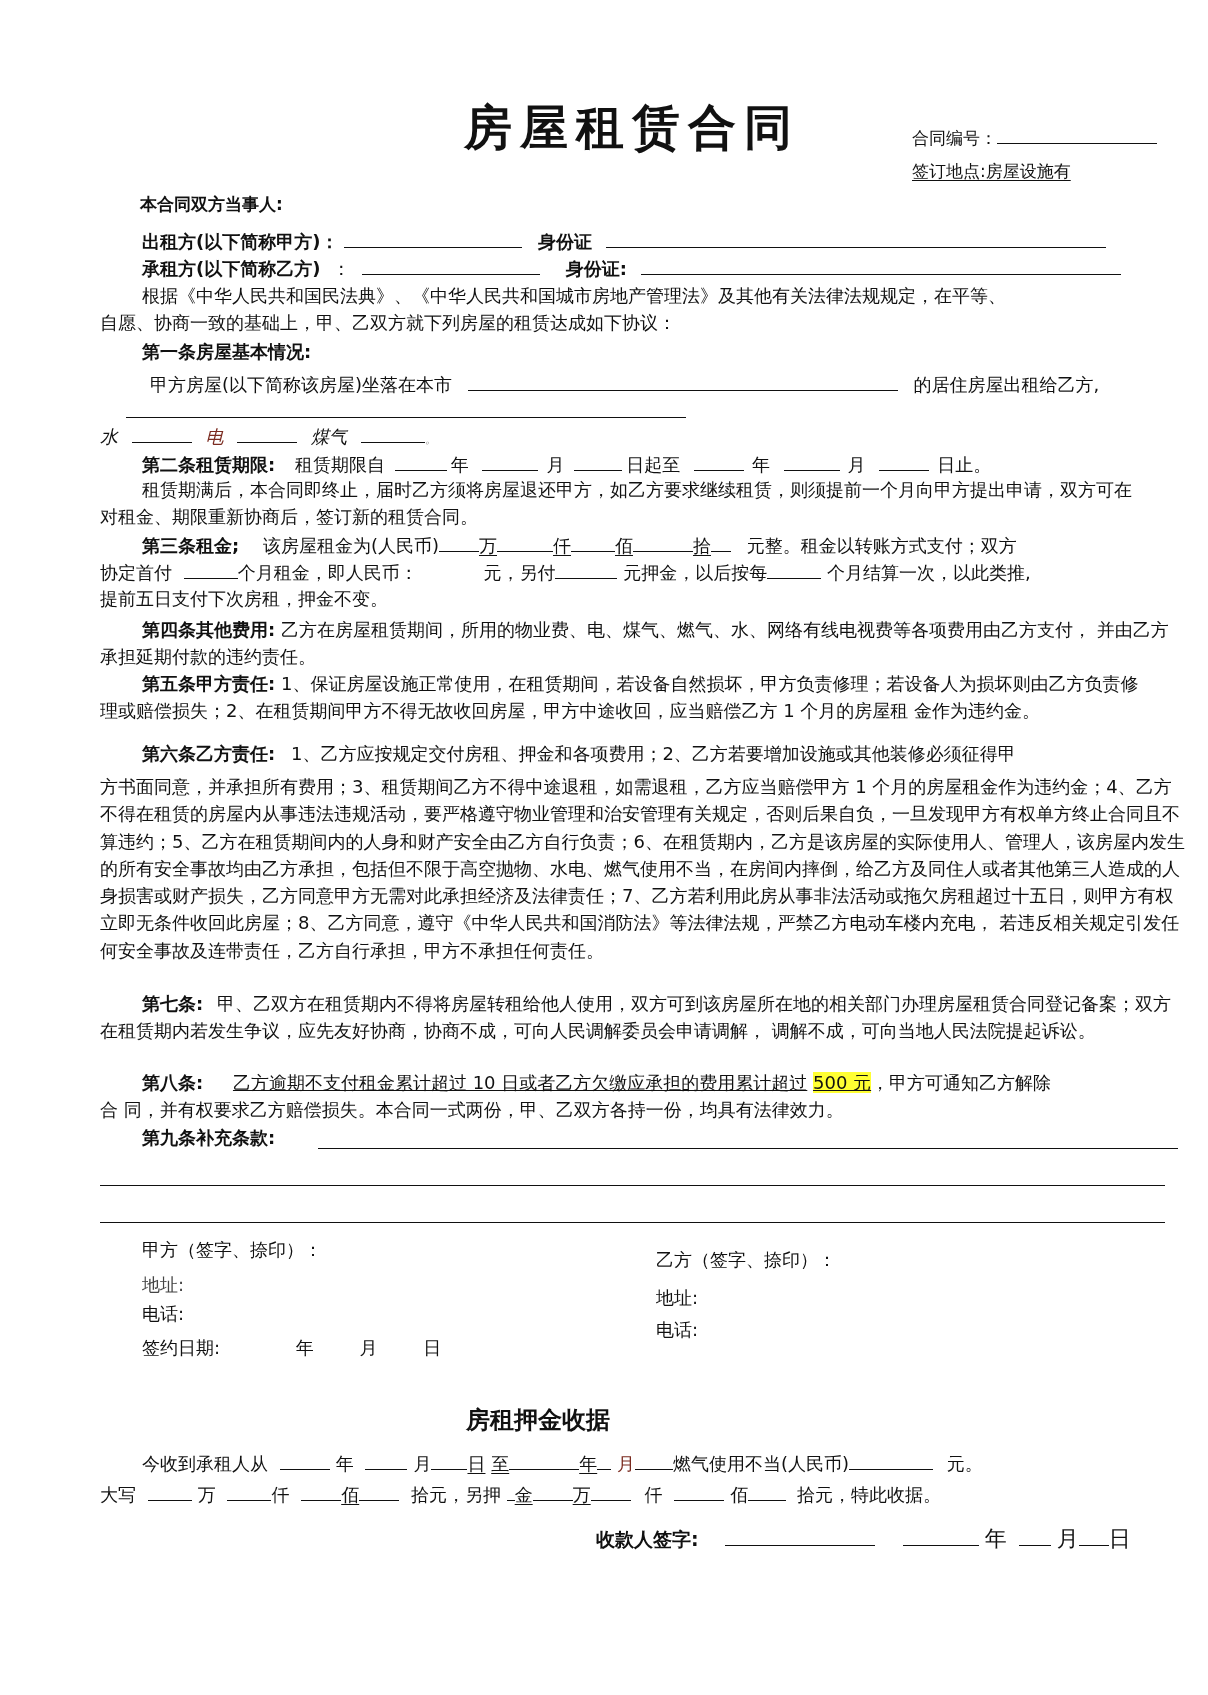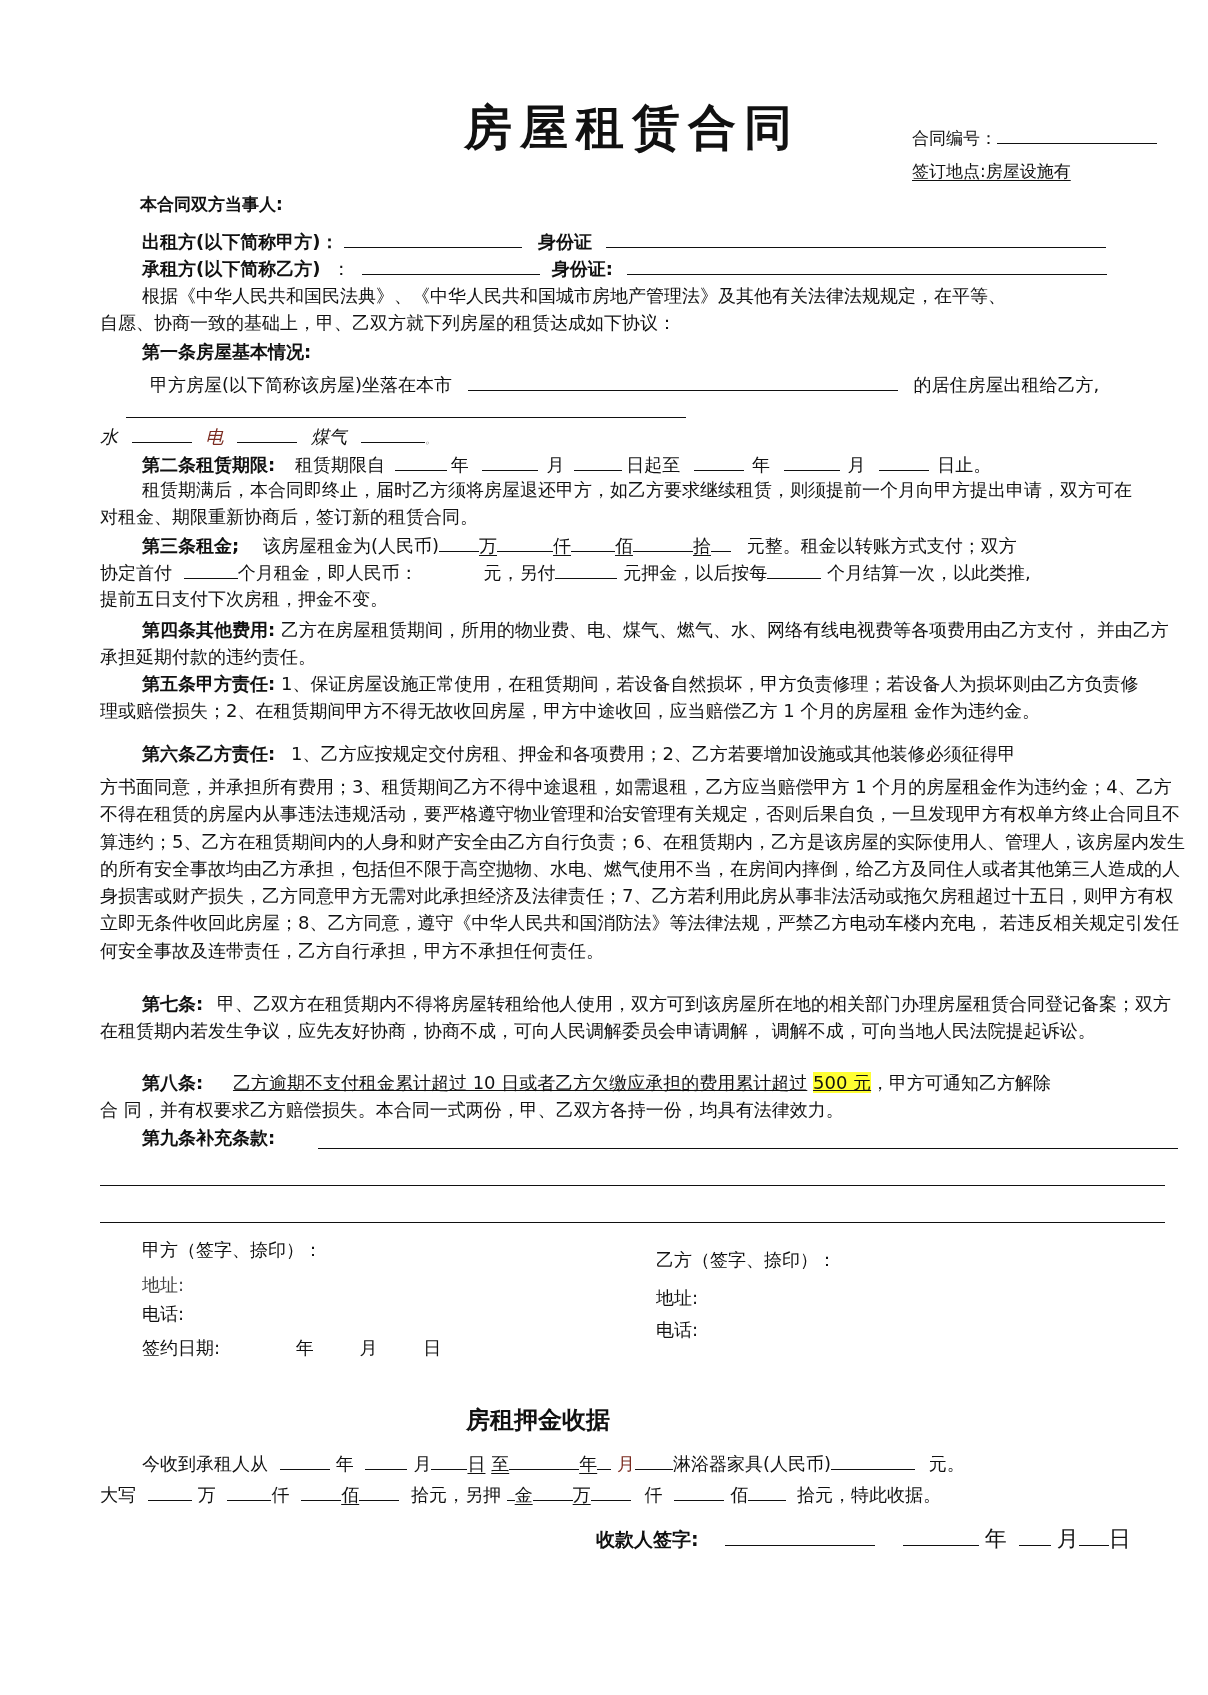--- a/index.html
+++ b/index.html
@@ -40,21 +40,21 @@
 <div class="abs" style="left:142px; top:229px;">
   <span class="b">出租方(以下简称甲方)：</span>
   <span class="ul" style="width:178px;"></span>
   <span class="b" style="margin-left:10px;">身份证</span>
   <span class="ul" style="width:500px; margin-left:8px;"></span>
 </div>
 <div class="abs" style="left:142px; top:256px;">
   <span class="b">承租方(以下简称乙方)</span>
   <span style="margin:0 6px;">：</span>
   <span class="ul" style="width:178px;"></span>
-  <span class="b" style="margin-left:6px;">身份证:</span>
+  <span class="b" style="margin-left:20px;">身份证:</span>
   <span class="ul" style="width:480px; margin-left:8px;"></span>
 </div>
 
 <div class="abs" style="left:142px; top:284px;">根据《中华人民共和国民法典》、《中华人民共和国城市房地产管理法》及其他有关法律法规规定，在平等、</div>
 <div class="abs" style="left:100px; top:311px;">自愿、协商一致的基础上，甲、乙双方就下列房屋的租赁达成如下协议：</div>
 
 <div class="abs b" style="left:142px; top:340px;">第一条房屋基本情况:</div>
 <div class="abs" style="left:150px; top:372px;">
   <span>甲方房屋(以下简称该房屋)坐落在本市</span>
   <span class="ul" style="width:430px; margin:0 10px;"></span>
@@ -143,21 +143,21 @@
 <div class="abs" style="left:656px; top:1248px;">乙方（签字、捺印）：</div>
 <div class="abs" style="left:656px; top:1286px;">地址:</div>
 <div class="abs" style="left:656px; top:1318px;">电话:</div>
 
 <div class="abs sub-title" style="left:466px; top:1404px;">房租押金收据</div>
 <div class="abs" style="left:142px; top:1451px;">
   <span>今收到承租人从</span>
   <span class="ul" style="width:50px; margin:0 6px;"></span><span>年</span>
   <span class="ul" style="width:42px; margin:0 6px;"></span><span>月</span><span class="ul" style="width:36px;"></span><span class="u">日</span>
   <span class="u">至</span><span class="ul" style="width:70px;"></span><span class="u">年</span><span class="ul" style="width:14px;"></span>
-  <span class="red">月</span><span class="ul" style="width:38px;"></span><span>淋浴器家具(人民币)</span><span class="ul" style="width:84px;"></span>
+  <span class="red">月</span><span class="ul" style="width:38px;"></span><span>燃气使用不当(人民币)</span><span class="ul" style="width:84px;"></span>
   <span style="margin-left:8px;">元。</span>
 </div>
 <div class="abs" style="left:100px; top:1482px;">
   <span>大写</span>
   <span class="ul" style="width:44px; margin:0 6px;"></span><span>万</span>
   <span class="ul" style="width:44px; margin-left:6px;"></span><span>仟</span>
   <span class="ul" style="width:40px; margin-left:6px;"></span><span class="u">佰</span><span class="ul" style="width:40px;"></span>
   <span style="margin-left:6px;">拾元，另押</span>
   <span class="ul" style="width:8px;"></span><span class="u">金</span><span class="ul" style="width:40px;"></span><span class="u">万</span><span class="ul" style="width:40px;"></span>
   <span style="margin-left:8px;">仟</span>

